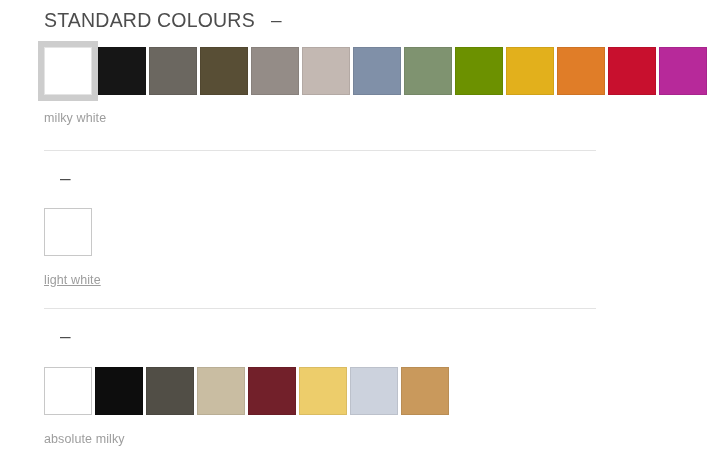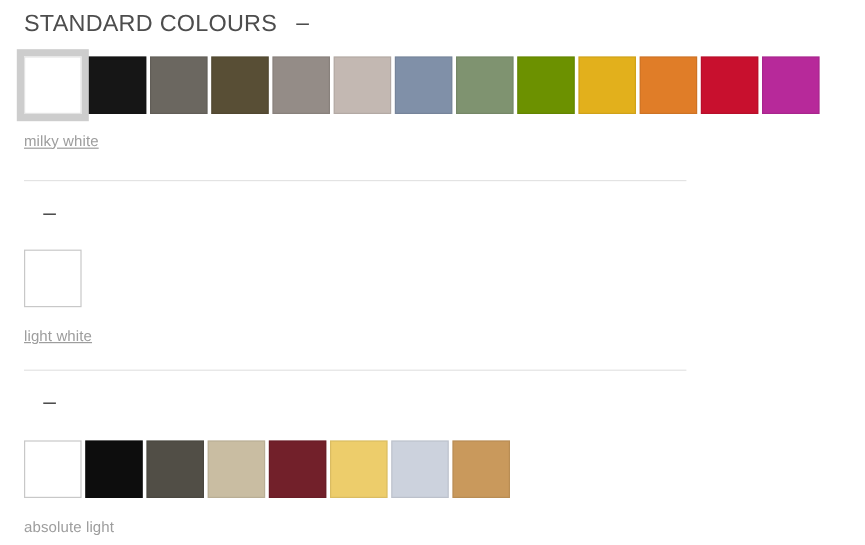--- a/index.html
+++ b/index.html
@@ -14,20 +14,21 @@
     font-family: "Liberation Sans", sans-serif;
     overflow: hidden;
     -webkit-font-smoothing: antialiased;
   }
 
   .page {
     position: relative;
     width: 592px;
     height: 454px;
     box-sizing: border-box;
+    margin-left: 24px;
   }
 
   
   .section {
     padding: 0 20px;
     box-sizing: border-box;
   }
 
   .section-header {
     display: flex;
@@ -110,21 +111,21 @@
   .divider {
     height: 1px;
     background: #e3e3e3;
     margin: 0 20px;
     border: 0;
   }
 
   
   #section-standard { padding-top: 11px; }
   #section-standard .swatch-row { margin-top: 16px; }
-  #section-standard .swatch-label { margin-top: 17px; text-decoration: underline; }
+  #section-standard .swatch-label { margin-top: 17px; }
   #divider-1 { margin-top: 26px; }
 
   #section-lighting { padding-top: 18px; }
   #section-lighting .swatch-row { margin-top: 20px; }
   #section-lighting .swatch-label { margin-top: 18px; text-decoration: underline; }
   #divider-2 { margin-top: 21px; }
 
   #section-lacquered { padding-top: 18px; }
   #section-lacquered .swatch-row { margin-top: 21px; }
   #section-lacquered .swatch-label { margin-top: 18px; }
@@ -222,16 +223,16 @@
         <div class="swatch-wrap">
           <div class="swatch" title="swatch-6" style="background: rgb(237, 205, 107);"></div>
         </div>
         <div class="swatch-wrap">
           <div class="swatch" title="swatch-7" style="background: rgb(204, 210, 221);"></div>
         </div>
         <div class="swatch-wrap">
           <div class="swatch" title="swatch-8" style="background: rgb(201, 153, 92);"></div>
         </div>
       </div>
-    <div class="swatch-label">absolute light</div>
+    <div class="swatch-label">absolute milky</div>
   </div>
 
 </div>
 
 </body></html>

